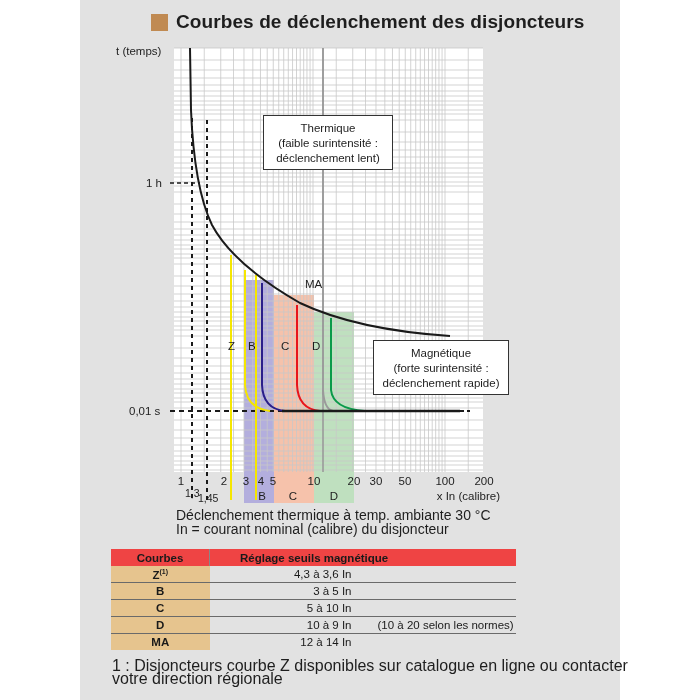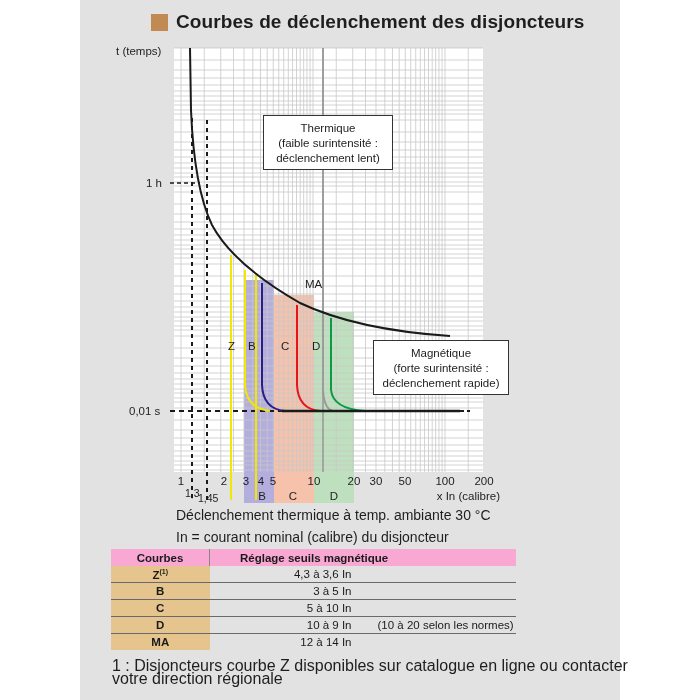--- a/index.html
+++ b/index.html
@@ -6,21 +6,21 @@
   body { width:700px; height:700px; background:#ffffff; position:relative; overflow:hidden;
          font-family:"Liberation Sans", sans-serif; color:#1a1a1a; }
   .panel { position:absolute; left:80px; top:0; width:540px; height:700px; background:#e2e2e2; }
   .title-wrap { position:absolute; left:115px; top:11px; display:flex; align-items:center;padding-left:36px; }
   .title-square { width:17px; height:17px; background:#c08a52; margin-right:8px; }
   .title { font-size:19px; font-weight:bold; color:#1e1e1e; letter-spacing:0.1px; }
   svg.chart { position:absolute; left:0; top:0; }
   .note { position:absolute; left:176px; font-size:14px; color:#1e1e1e; }
   table.thresholds { position:absolute; left:111px; top:549px; width:405px; border-collapse:collapse;
                      font-size:11.5px; }
-  table.thresholds th { background:#f9a8d4; font-weight:bold; height:17px; padding:0; }
+  table.thresholds th { background:#ef4444; font-weight:bold; height:17px; padding:0; }
   table.thresholds th.col-curve { width:98px; text-align:center; border-right:1px solid #888; }
   table.thresholds th.col-setting { text-align:left; padding-left:30px; }
   table.thresholds td { height:16px; padding:0; border-bottom:1px solid #6a6a6a; }
   table.thresholds td.curve { background:#e6c48e; font-weight:bold; text-align:center; border-bottom:1px solid #6a6a6a; }
   table.thresholds td.range { text-align:right; width:142px; padding-right:10px; }
   table.thresholds td.extra { padding-left:16px; }
   table.thresholds tr:last-child td { border-bottom:none; }
   sup { font-size:7px; }
   .footnote { position:absolute; left:112px; top:659px; width:520px; font-size:16px; line-height:13px; color:#1e1e1e; }
 </style>
@@ -214,21 +214,21 @@
   <text x="198" y="502" font-size="10.5" fill="#1e1e1e">1,45</text>
 
   <text x="262" y="500" font-size="11.5" text-anchor="middle" fill="#1e1e1e">B</text>
   <text x="293" y="500" font-size="11.5" text-anchor="middle" fill="#1e1e1e">C</text>
   <text x="334" y="500" font-size="11.5" text-anchor="middle" fill="#1e1e1e">D</text>
 
   <text x="500" y="500" font-size="11.5" text-anchor="end" fill="#1e1e1e">x In (calibre)</text>
 </svg>
 
 <div class="note" style="top:507px;">Déclenchement thermique à temp. ambiante 30 °C</div>
-<div class="note" style="top:521px;margin-top:8px;">In = courant nominal (calibre) du disjoncteur</div>
+<div class="note" style="top:521px;">In = courant nominal (calibre) du disjoncteur</div>
 
 <table class="thresholds">
   <thead>
     <tr>
       <th class="col-curve">Courbes</th>
       <th class="col-setting" colspan="2">Réglage seuils magnétique</th>
     </tr>
   </thead>
   <tbody id="table-body">
       <tr>

